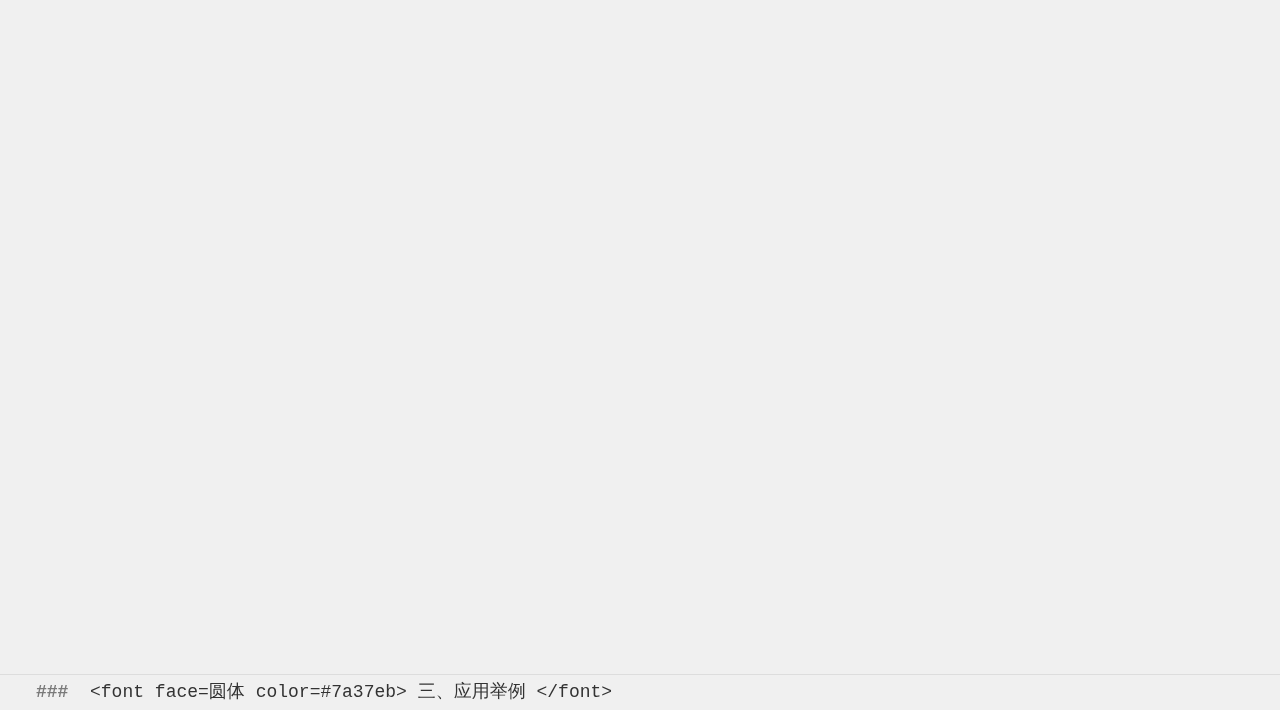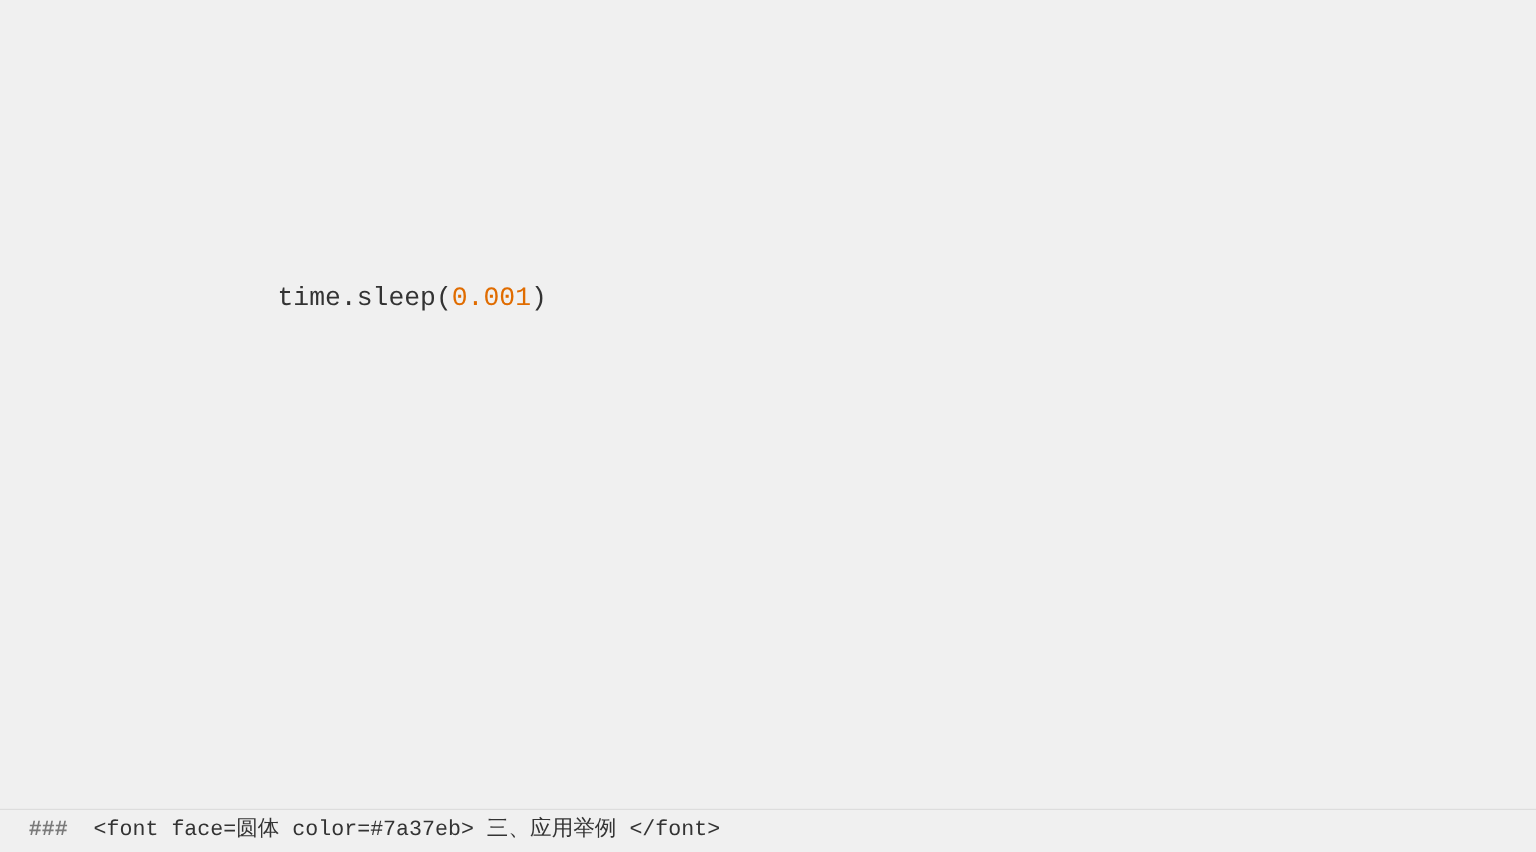--- a/index.html
+++ b/index.html
@@ -38,21 +38,21 @@
 
     .bottom-bar {
       position: absolute;
       bottom: 0;
       left: 0;
       width: 100%;
       height: 36px;
       background-color: #f0f0f0;
       display: flex;
       align-items: center;
-      padding: 0 24px;
+      padding: 0 36px;
       border-top: 1px solid #ddd;
     }
 
     .bottom-text {
       font-family: 'Courier New', Courier, monospace;
       font-size: 18px;
       color: #333;
     }
 
     .bottom-hash {
@@ -68,23 +68,20 @@
       color: #333;
     }
   </style>
 </head>
 <body>
 
 <div class="code-block">
   
 
   
-  <div>
-    <span>&nbsp;&nbsp;&nbsp;&nbsp;&nbsp;&nbsp;&nbsp;&nbsp;&nbsp;&nbsp;&nbsp;&nbsp;</span><span class="plain">time.sleep(</span><span class="number">0.001</span><span class="plain">)</span>
-  </div>
 
   
   <div>&nbsp;</div>
   
 
   
   
 
   
   

